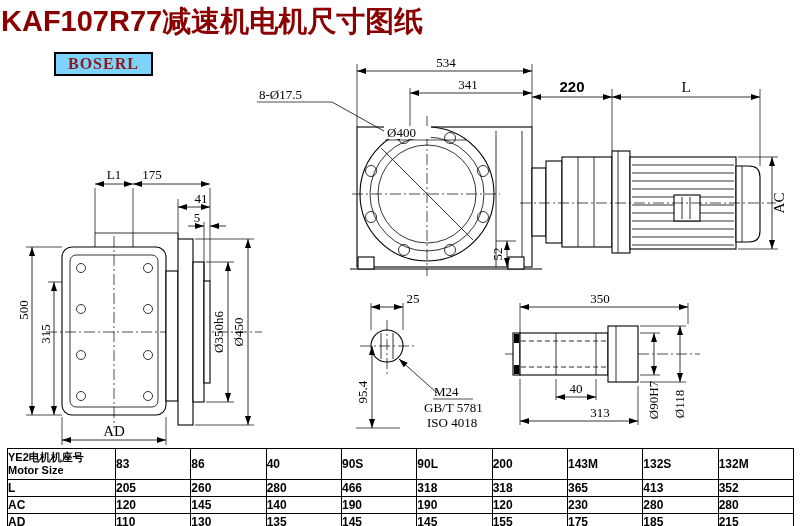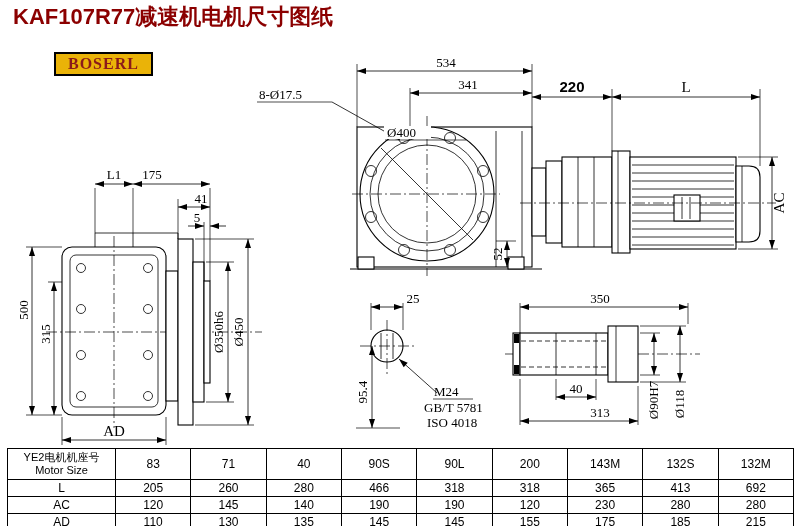--- a/index.html
+++ b/index.html
@@ -1,37 +1,37 @@
 <!DOCTYPE html>
 <html><head>
 <meta charset="utf-8">
 <style>
   html,body{margin:0;padding:0;background:#fff;}
   body{width:800px;height:526px;position:relative;overflow:hidden;
        font-family:"Liberation Sans",sans-serif;color:#000;}
-  .page-title{position:absolute;left:13px;top:2px;margin:0;font-size:22px;
+  .page-title{position:absolute;left:1px;top:2px;margin:0;font-size:29px;
        font-weight:bold;color:#8b0000;font-family:"Liberation Sans",sans-serif;}
   .brand-box{position:absolute;left:54px;top:52px;border:2px solid #000;
        padding:1px 12px;font-family:"Liberation Serif",serif;font-weight:bold;
-       font-size:16px;color:#8b1a1a;letter-spacing:1px;background:#eab308;}
+       font-size:16px;color:#8b1a1a;letter-spacing:1px;background:#7dd3fc;}
   svg{position:absolute;left:0;top:0;}
   .ln{fill:none;stroke:#000;stroke-width:1.1;}
   .lnw{fill:#fff;stroke:#000;stroke-width:1.1;}
   .th{stroke-width:0.8;}
   .cl{fill:none;stroke:#000;stroke-width:0.7;stroke-dasharray:11 3 2 3;}
   .dsh{fill:none;stroke:#000;stroke-width:0.8;stroke-dasharray:5 3;}
   .dl{stroke:#000;stroke-width:0.8;fill:none;}
   .xl{stroke:#000;stroke-width:0.7;fill:none;}
   text.d{font-family:"Liberation Serif",serif;font-size:13px;fill:#000;}
   text.lg{font-size:15px;}
   text.big{font-family:"Liberation Sans",sans-serif;font-size:15px;font-weight:bold;}
   table.dim-table{position:absolute;left:7px;top:448px;width:787px;
        border-collapse:collapse;table-layout:fixed;background:#fff;}
-  table.dim-table td{border:1px solid #000;text-align:center;vertical-align:middle;
-       font-size:12px;padding:0;height:16px;line-height:14px;}
+  table.dim-table td{border:1px solid #000;vertical-align:middle;
+       font-size:12px;padding:0;height:16px;line-height:14px;font-weight:bold;}
   table.dim-table tr.hdr td{height:30px;}
   table.dim-table td.first div{font-size:11px;line-height:13px;}
 </style>
 </head>
 <body>
 
 <h1 class="page-title">KAF107R77减速机电机尺寸图纸</h1>
 <div class="brand-box">
   <span>BOSERL</span>
 </div>
@@ -236,40 +236,40 @@
       <col>
       <col>
   </colgroup>
   <tbody>
       <tr class="hdr">
     <td class="first">
       <div>YE2电机机座号</div>
       <div>Motor Size</div>
     </td>
     <td>83</td>
-    <td>71</td>
+    <td>86</td>
     <td>40</td>
     <td>90S</td>
     <td>90L</td>
     <td>200</td>
     <td>143M</td>
     <td>132S</td>
     <td>132M</td>
   </tr>
   <tr>
     <td class="first">L</td>
     <td>205</td>
     <td>260</td>
     <td>280</td>
     <td>466</td>
     <td>318</td>
     <td>318</td>
     <td>365</td>
     <td>413</td>
-    <td>692</td>
+    <td>352</td>
   </tr>
   <tr>
     <td class="first">AC</td>
     <td>120</td>
     <td>145</td>
     <td>140</td>
     <td>190</td>
     <td>190</td>
     <td>120</td>
     <td>230</td>

